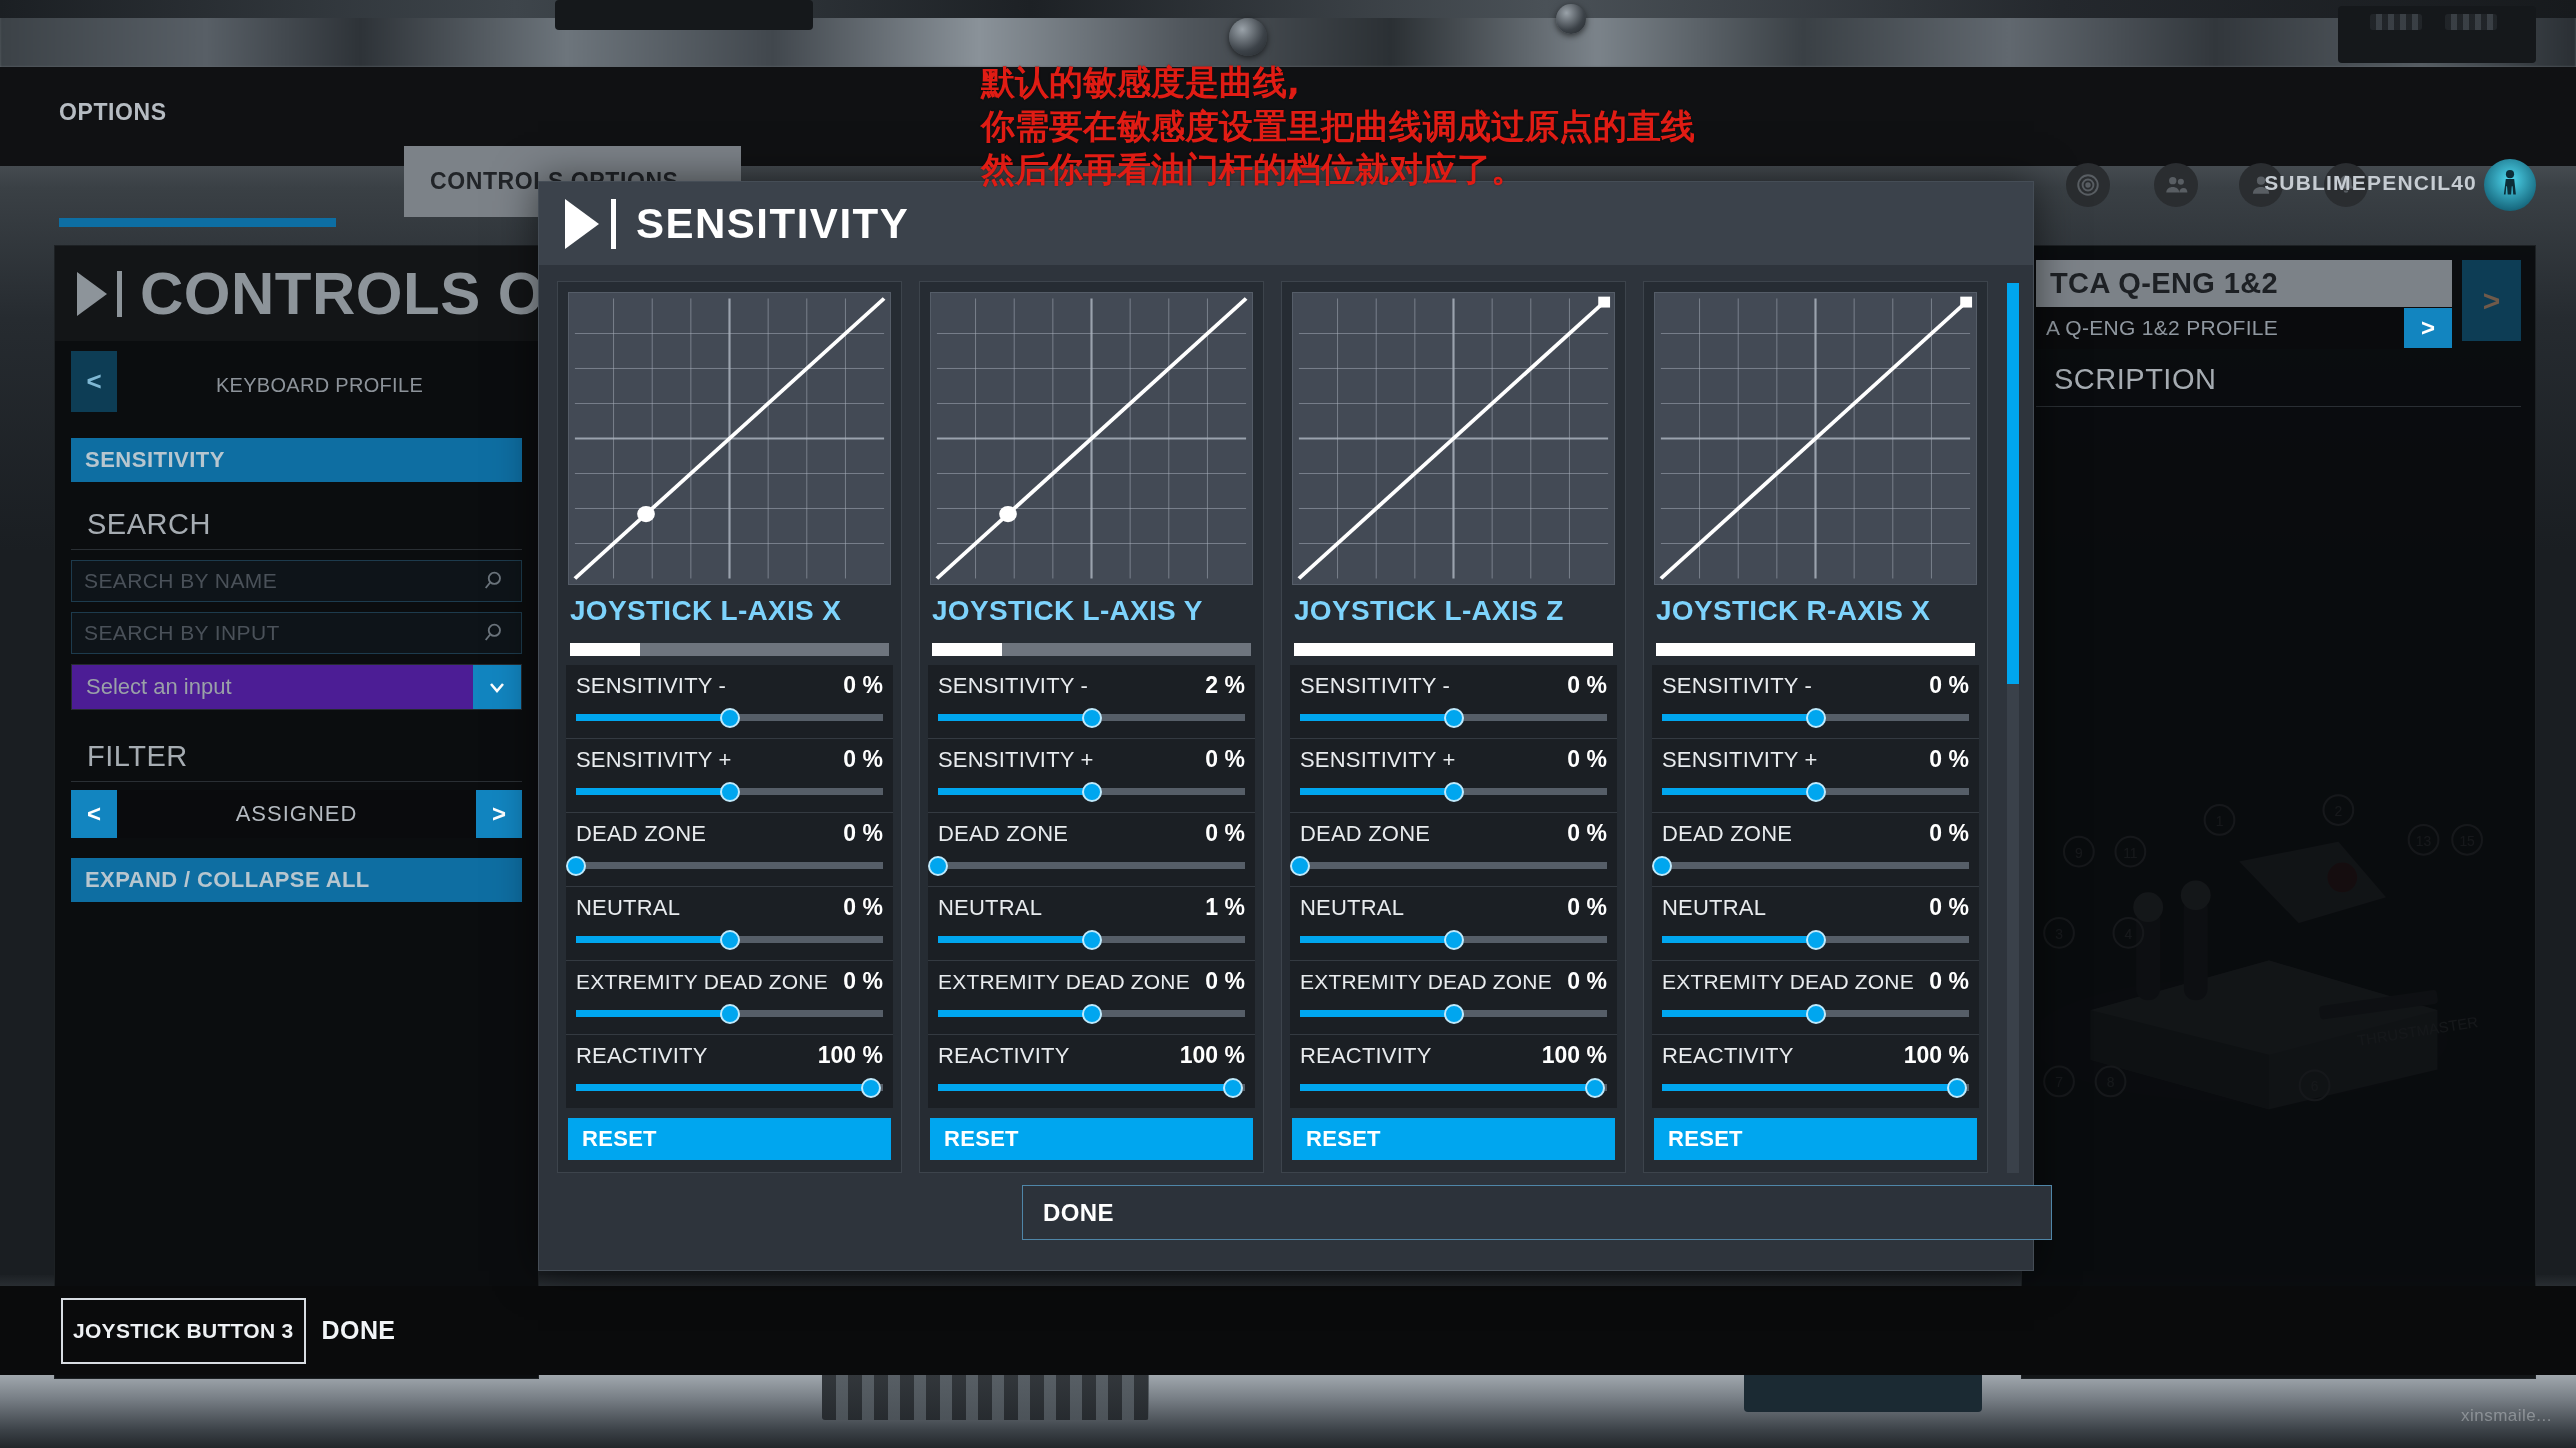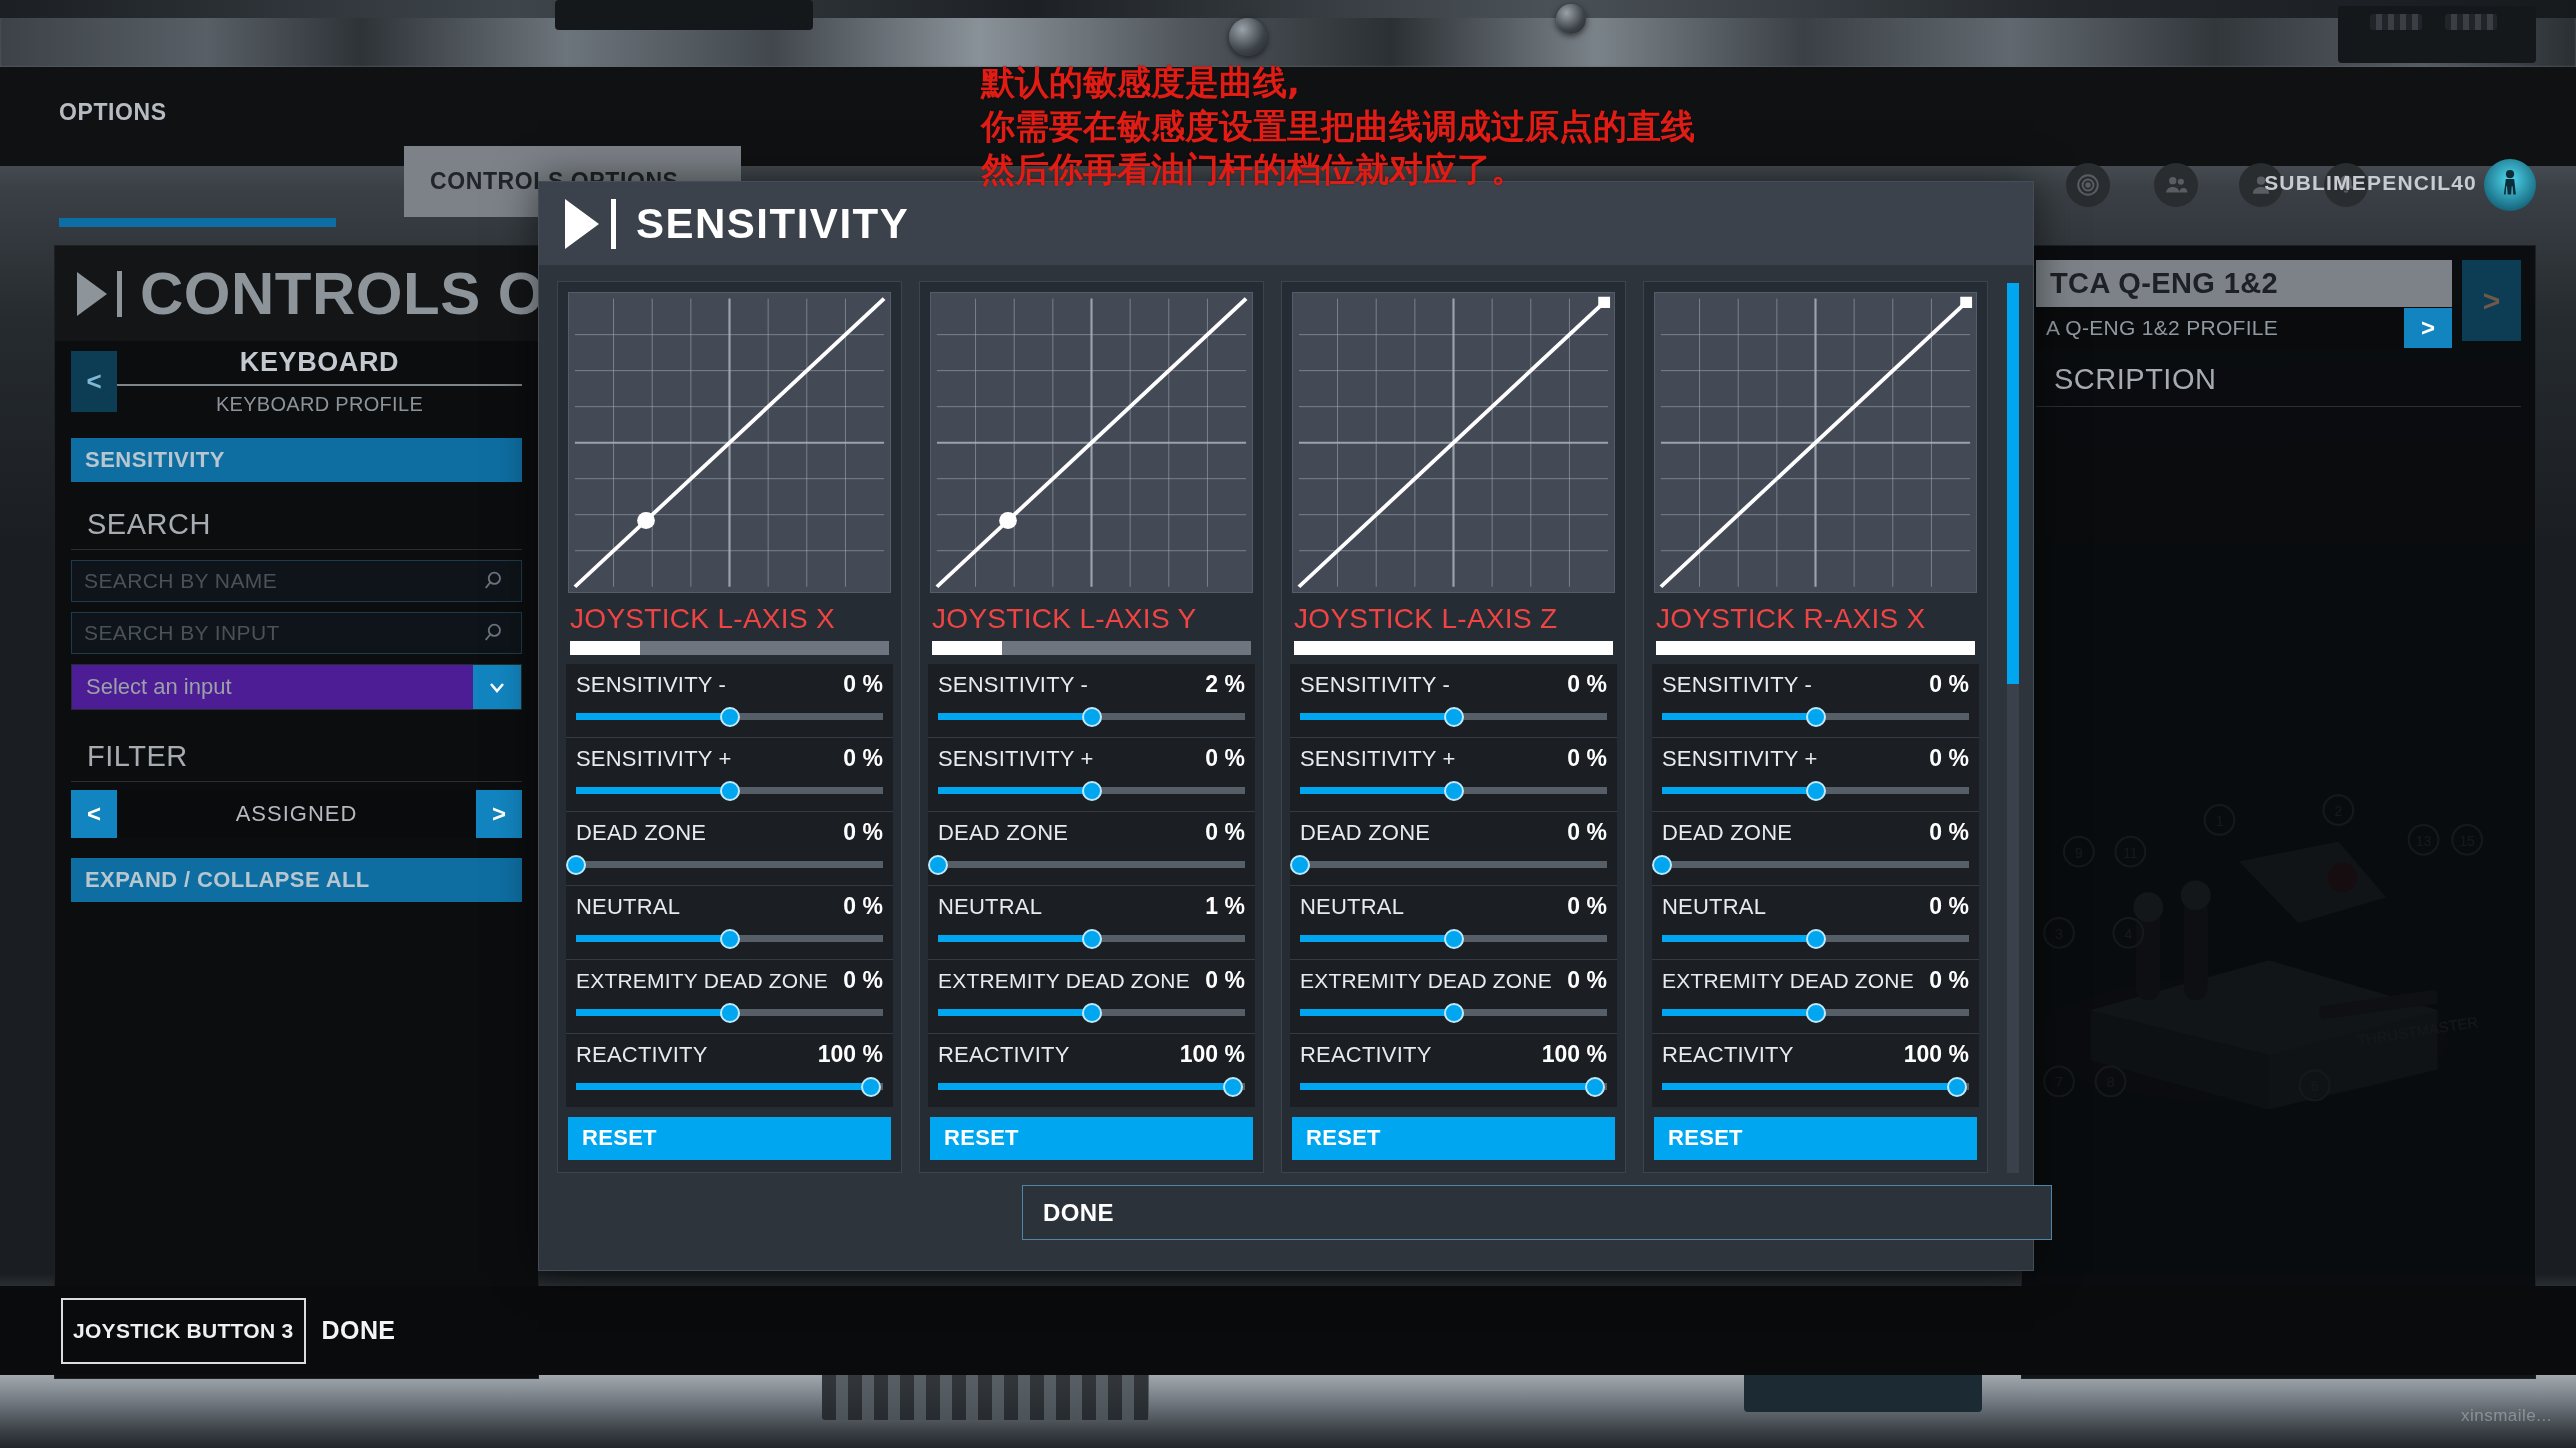--- a/index.html
+++ b/index.html
@@ -236,22 +236,22 @@
     width:345px; background:#262c33;
     border:1px solid #3d444c;
     display:flex; flex-direction:column;
   }
   .graph-box {
     margin:10px 10px 0; height:319px; background:#434a55;
     border:1px solid #555d68; position:relative; overflow:hidden;
   }
   .graph-box svg { display:block; width:100%; height:100%; }
   .axis-title {
-    color:#ef4444; font-size:28px; font-weight:normal; letter-spacing:0.3px;
-    padding:10px 12px 6px;
+    color:#7dd3fc; font-size:28px; font-weight:bold; letter-spacing:0.3px;
+    padding:10px 12px 16px;
   }
   .axis-meter {
     margin:0 12px 9px; height:14px; background:#6e757e;
   }
   .axis-meter .fill { height:100%; background:#ffffff; }
 
   .rows { background:#1b1f24; margin:0 8px; }
   .srow {
     border-top:1px solid #343a41; padding:7px 10px 10px;
   }
@@ -429,21 +429,20 @@
       <span class="chev">
         <span class="chev-glyph"></span>
           <span class="chev-bar"></span>
       </span>
       <span id="pane-title-text">CONTROLS O</span>
     </div>
 
     <div id="profile-row">
       <div class="arrow-btn">&lt;</div>
       <div id="profile-info">
-        <div id="profile-name">KEYBOARD</div>
         <div id="profile-sub">KEYBOARD PROFILE</div>
       </div>
     </div>
 
     <div id="sensitivity-btn">SENSITIVITY</div>
 
     <div class="section-label">SEARCH</div>
 
     <div class="search-field">
       <span class="ph">SEARCH BY NAME</span>

